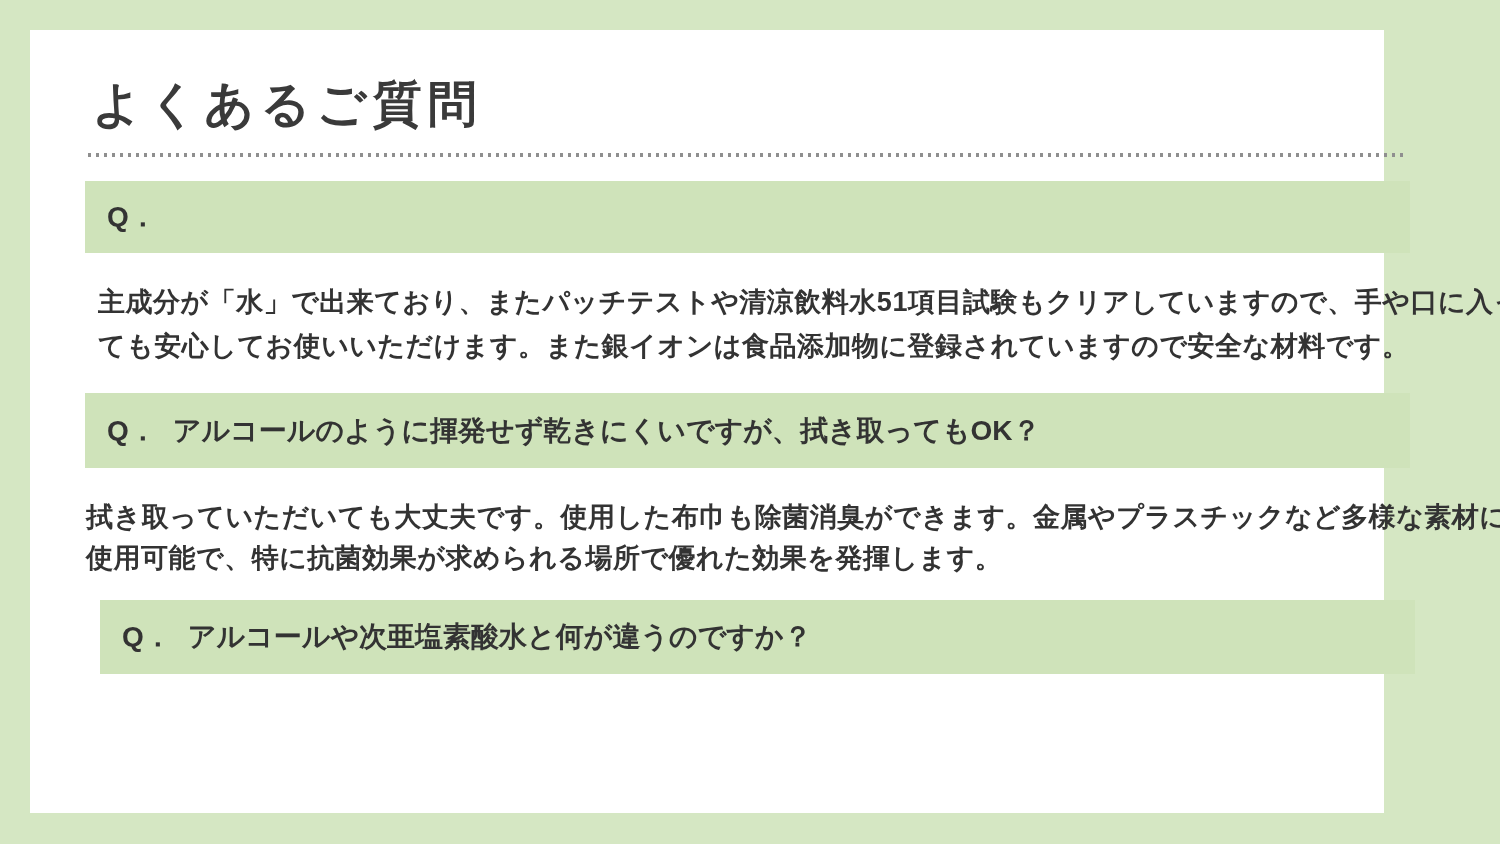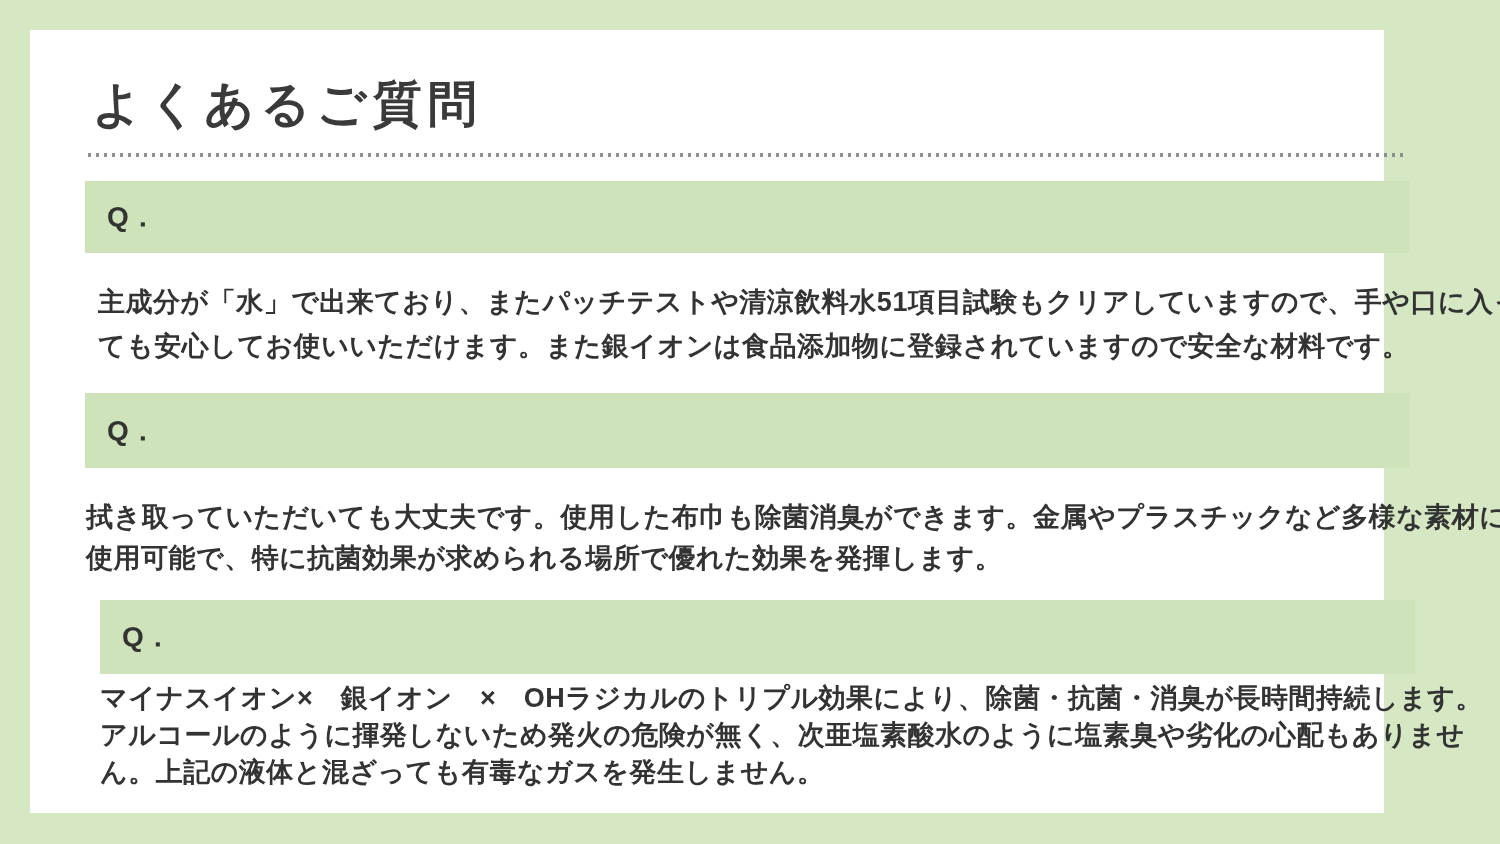--- a/index.html
+++ b/index.html
@@ -77,29 +77,26 @@
     <div class="q-banner banner-1">
       <span class="q-label">Q．</span>
     </div>
     <div class="answer answer-1">
       <div>主成分が「水」で出来ており、またパッチテストや清涼飲料水51項目試験もクリアしていますので、手や口に入っ</div>
       <div>ても安心してお使いいただけます。また銀イオンは食品添加物に登録されていますので安全な材料です。</div>
     </div>
 
     <div class="q-banner banner-2">
       <span class="q-label">Q．</span>
+      <span class="q-text">アルコールのように揮発せず乾きにくいですが、拭き取ってもOK？</span>
     </div>
     <div class="answer answer-2">
       <div>拭き取っていただいても大丈夫です。使用した布巾も除菌消臭ができます。金属やプラスチックなど多様な素材に</div>
       <div>使用可能で、特に抗菌効果が求められる場所で優れた効果を発揮します。</div>
     </div>
 
     <div class="q-banner banner-3">
       <span class="q-label">Q．</span>
-    </div>
-    <div class="answer answer-3">
-      <div>マイナスイオン×　銀イオン　×　OHラジカルのトリプル効果により、除菌・抗菌・消臭が長時間持続します。</div>
-      <div>アルコールのように揮発しないため発火の危険が無く、次亜塩素酸水のように塩素臭や劣化の心配もありませ</div>
-      <div>ん。上記の液体と混ざっても有毒なガスを発生しません。</div>
+      <span class="q-text">アルコールや次亜塩素酸水と何が違うのですか？</span>
     </div>
 
   </div>
 </div>
 
 </body></html>

